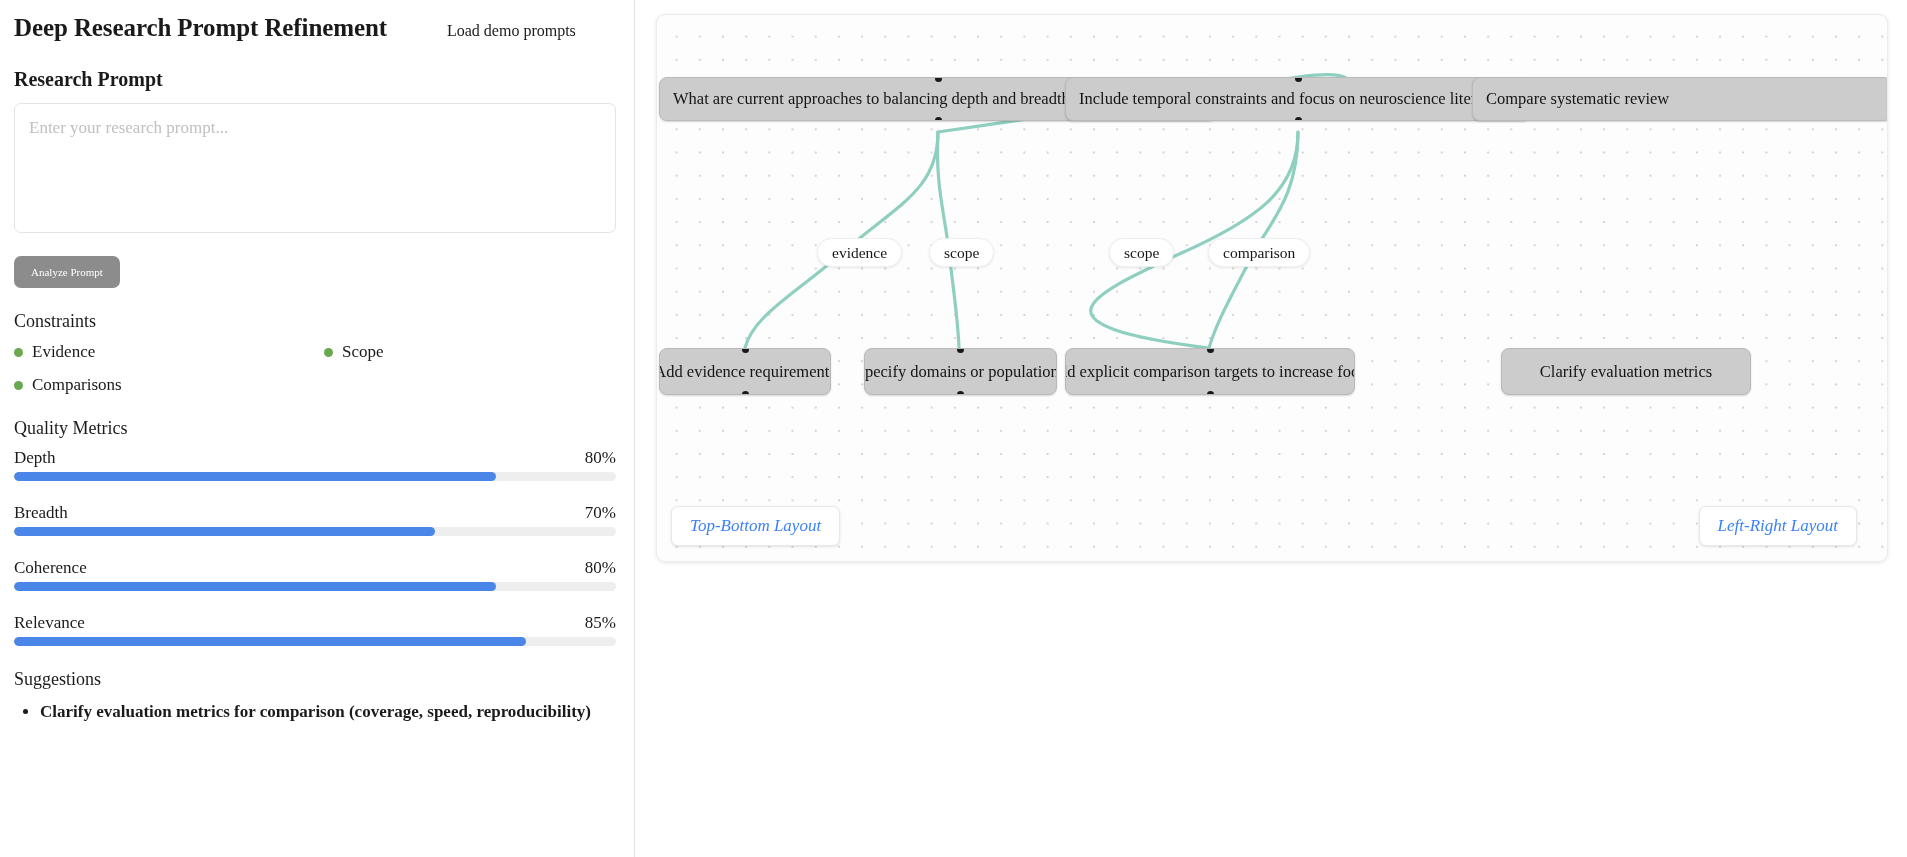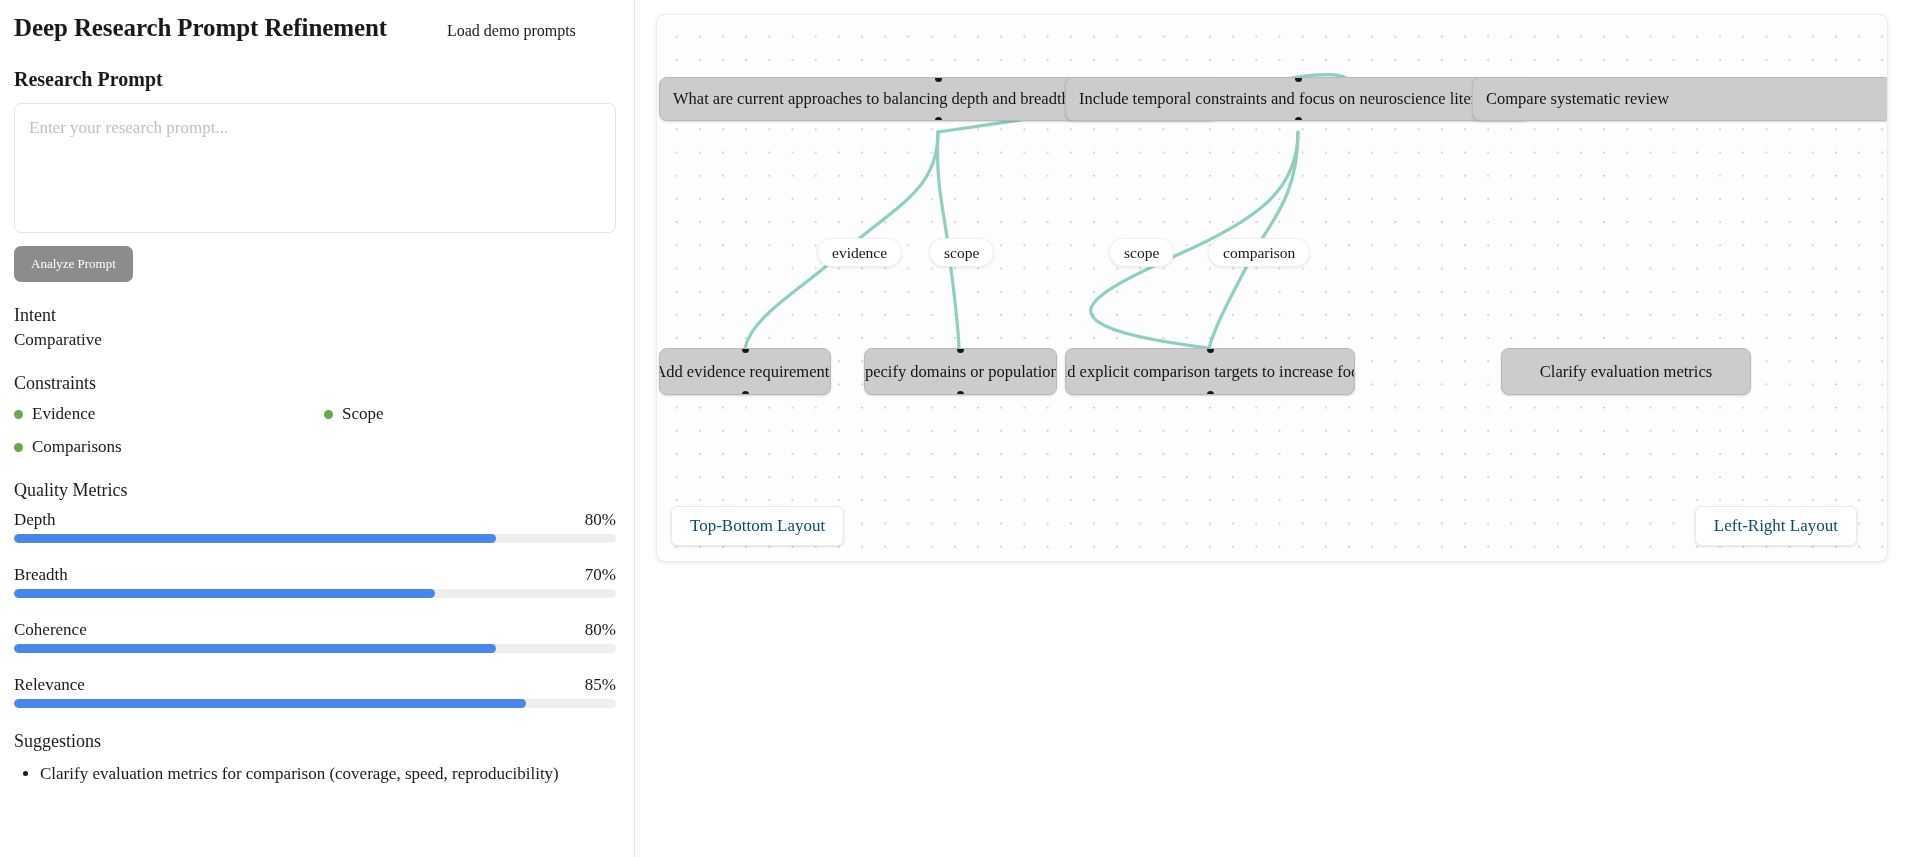--- a/index.html
+++ b/index.html
@@ -56,28 +56,28 @@
     padding: 14px 14px;
     font-family: "Liberation Serif", "DejaVu Serif", serif;
     font-size: 17px;
     color: #1a1a1a;
     resize: none;
     outline: none;
     background: #fff;
   }
   .prompt-box::placeholder { color: #c0c0c0; }
   .analyze-btn {
-    margin-top: 9px;
+    margin-top: 19px;
     background: #8c8c8c;
     color: #ffffff;
     border: none;
     border-radius: 7px;
     padding: 10px 17px;
     font-family: "Liberation Serif", "DejaVu Serif", serif;
-    font-size: 13px;
+    font-size: 11px;
     cursor: pointer;
     display: block;
   }
 
   .block { margin-top: 23px; }
   .block-head {
     font-size: 18px;
     margin: 0 0 4px 0;
     font-weight: normal;
     color: #1c1c1c;
@@ -126,21 +126,21 @@
     background: #4a86e8;
     border-radius: 6px;
   }
 
   .suggestions-list {
     margin: 9px 0 0 0;
     padding-left: 26px;
     font-size: 17px;
     line-height: 1.55;
   }
-  .suggestions-list li { margin-bottom: 2px; }
+  .suggestions-list li { margin-bottom: 2px; font-weight: bold; }
 
   
   #canvas-wrap {
     flex: 1 1 auto;
     padding: 14px 0 0 21px;
     position: relative;
   }
   #flow-panel {
     position: relative;
     width: 1232px;
@@ -219,24 +219,25 @@
   }
   .layout-btn {
     position: absolute;
     bottom: 15px;
     background: #ffffff;
     border: 1px solid #e8e8e8;
     border-radius: 7px;
     padding: 9px 18px;
     font-family: "Liberation Serif", "DejaVu Serif", serif;
     font-size: 17px;
-    color: #0c4a6e;
+    color: #3b82f6;
     cursor: pointer;
     box-shadow: 0 1px 3px rgba(0,0,0,0.11);
     z-index: 8;
+    font-style: italic;
   }
   #btn-top-bottom { left: 14px; }
   #btn-left-right { right: 30px; }
 </style>
 </head>
 <body>
 
 <div id="app">
 
   <div id="left-panel">
@@ -245,24 +246,20 @@
       <h1 class="app-title">Deep Research Prompt Refinement</h1>
       <span class="demo-link">Load demo prompts</span>
     </div>
 
     <h2 class="section-title">Research Prompt</h2>
 
     <textarea class="prompt-box" placeholder="Enter your research prompt..." style=""></textarea>
 
     <button class="analyze-btn">Analyze Prompt</button>
 
-    <div class="block">
-      <div class="block-head">Intent</div>
-      <div class="intent-value">Comparative</div>
-    </div>
 
     <div class="block">
       <div class="block-head">Constraints</div>
       <div class="constraints-grid" id="constraints-grid">
           <div class="constraint-item">
             <span class="dot" style="background: rgb(106, 168, 79);"></span>
             <span>Evidence</span>
           </div>
           <div class="constraint-item">
             <span class="dot" style="background: rgb(106, 168, 79);"></span>

